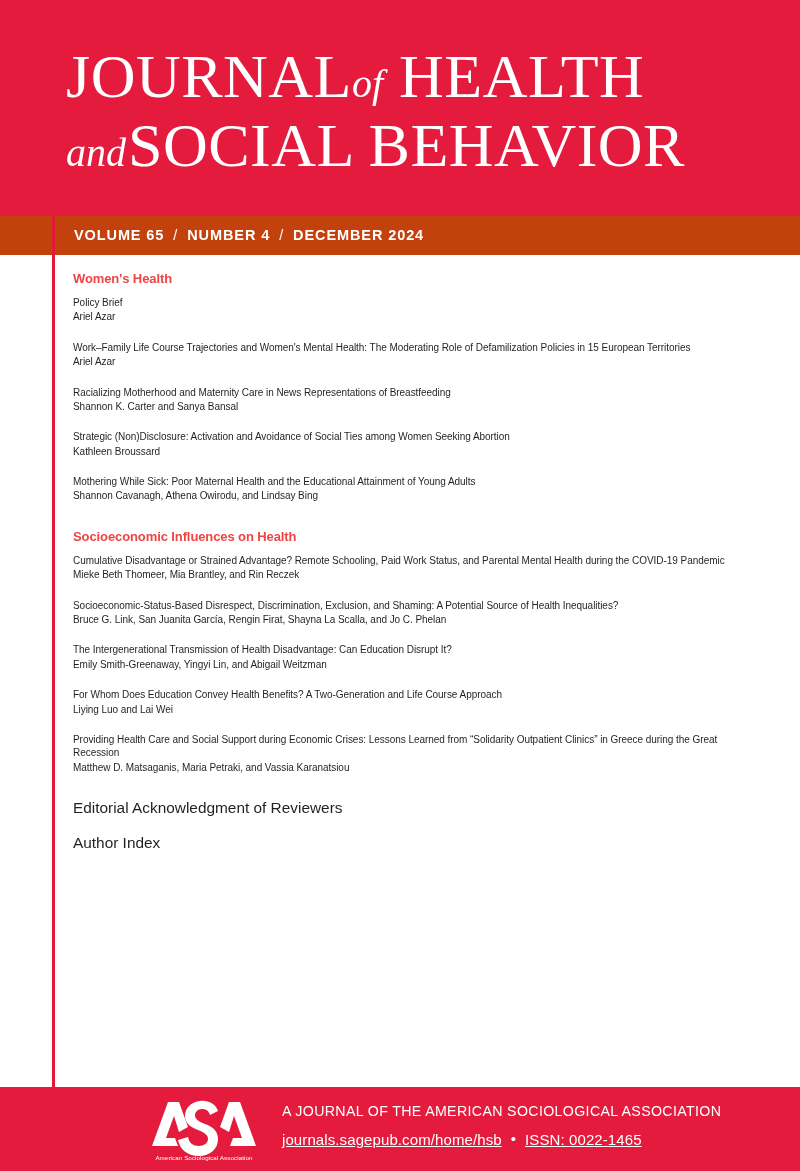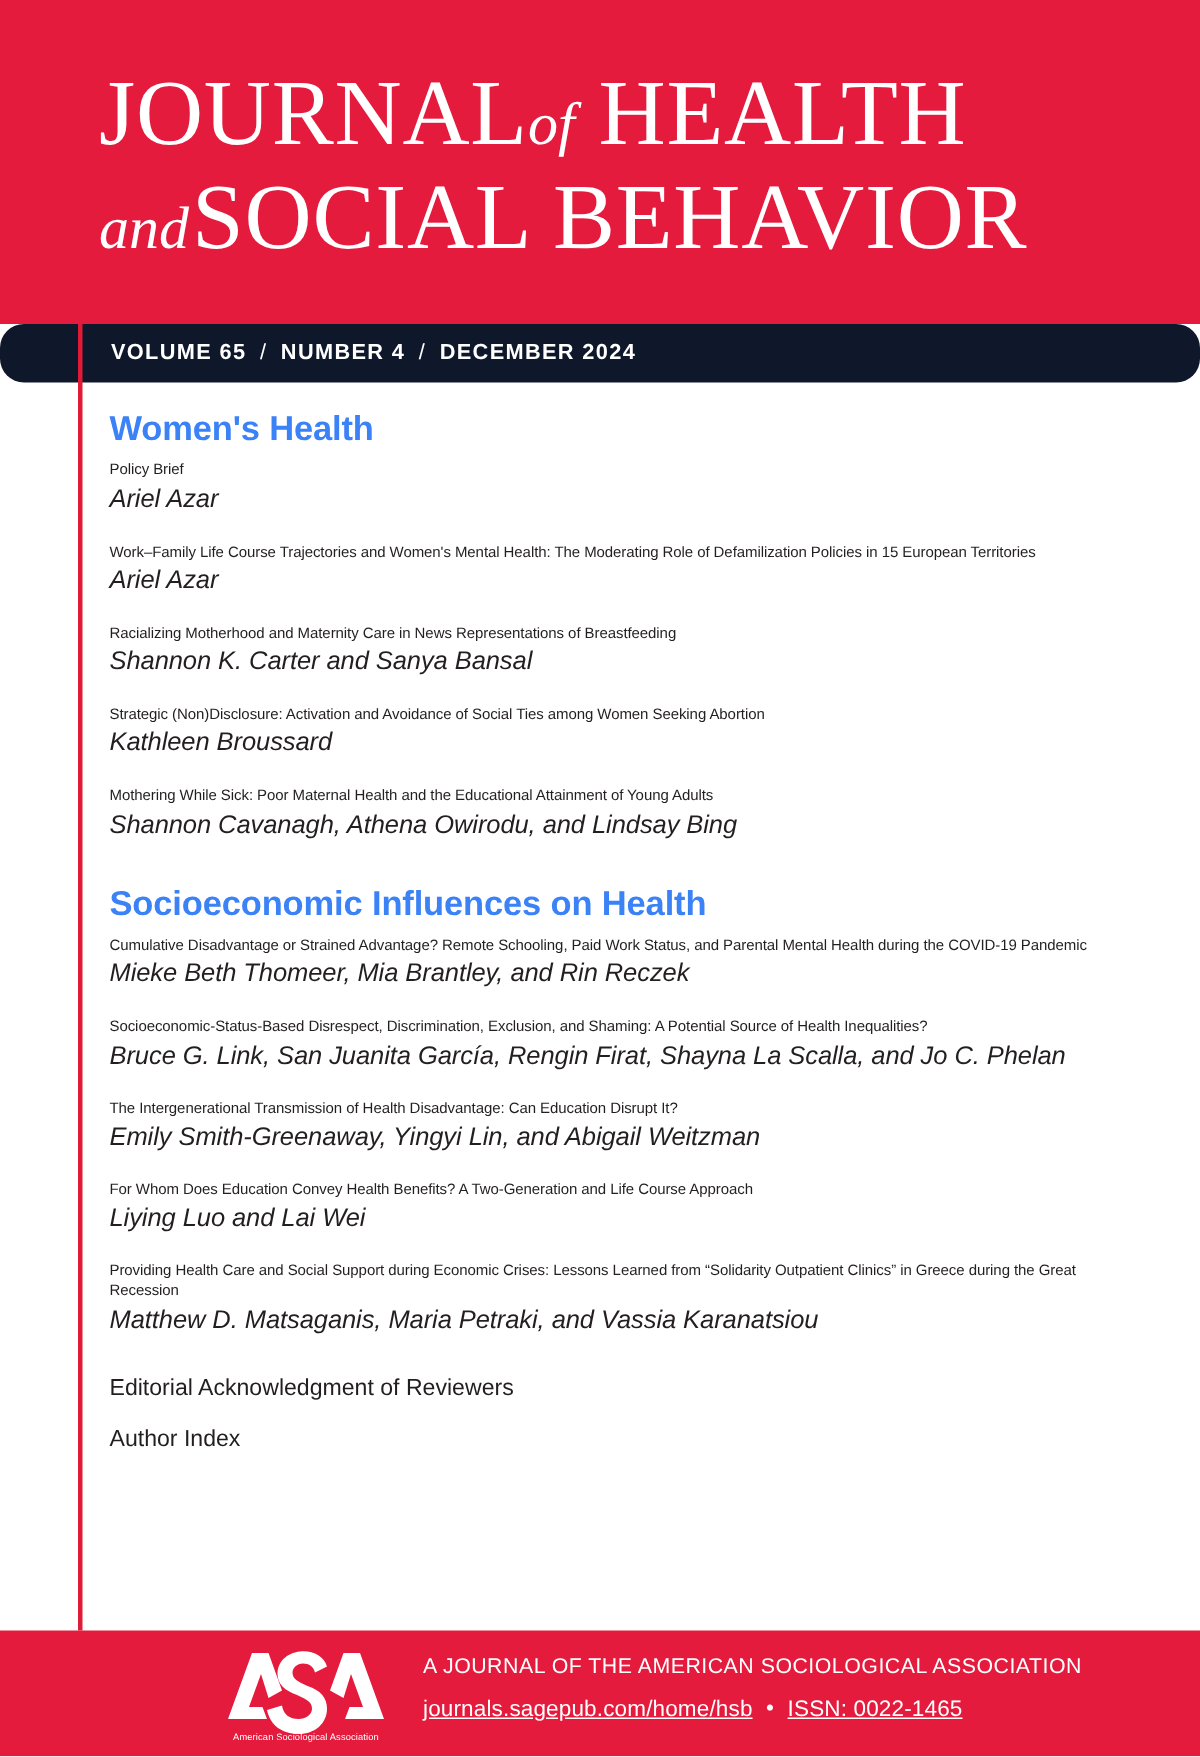--- a/index.html
+++ b/index.html
@@ -51,22 +51,21 @@
   }
   .mast-small-lead { padding-right: 2px; }
 
   
   .volbar {
     position: absolute;
     left: 0;
     top: 216px;
     width: 800px;
     height: 39px;
-    background: #0f172a;
-    border-radius: 16px;
+    background: #c2410c;
   }
   .volbar-text {
     position: absolute;
     left: 74px;
     top: 0;
     height: 39px;
     line-height: 39px;
     color: #ffffff;
     font-size: 14.5px;
     font-weight: 700;
@@ -90,41 +89,40 @@
   }
 
   
   .toc {
     position: absolute;
     left: 73px;
     top: 272px;
     width: 672px;
   }
   .section-heading {
-    color: #3b82f6;
-    font-size: 23px;
+    color: #ef4444;
+    font-size: 13px;
     font-weight: 700;
     letter-spacing: -0.1px;
     margin: 0 0 9px 0;
     line-height: 1.15;
   }
   .section-heading.later { margin-top: 27px; }
 
   .article { margin-bottom: 17px; }
   .article-title {
     color: #231f20;
     font-size: 10px;
     line-height: 1.33;
     letter-spacing: -0.05px;
     margin: 0;
   }
   .article-authors {
     color: #231f20;
-    font-size: 17px;
-    font-style: italic;
+    font-size: 10px;
     line-height: 1.35;
     margin: 1px 0 0 0;
     letter-spacing: -0.05px;
   }
 
   .backmatter { margin-top: 24px; }
   .backmatter-item {
     color: #231f20;
     font-size: 15.4px;
     line-height: 1.33;

